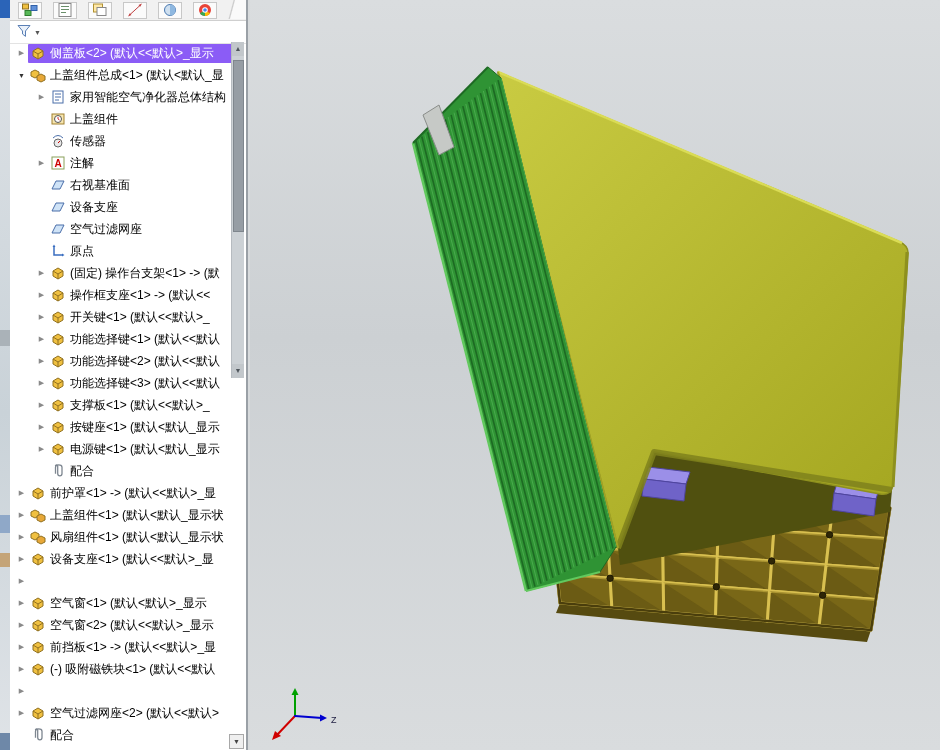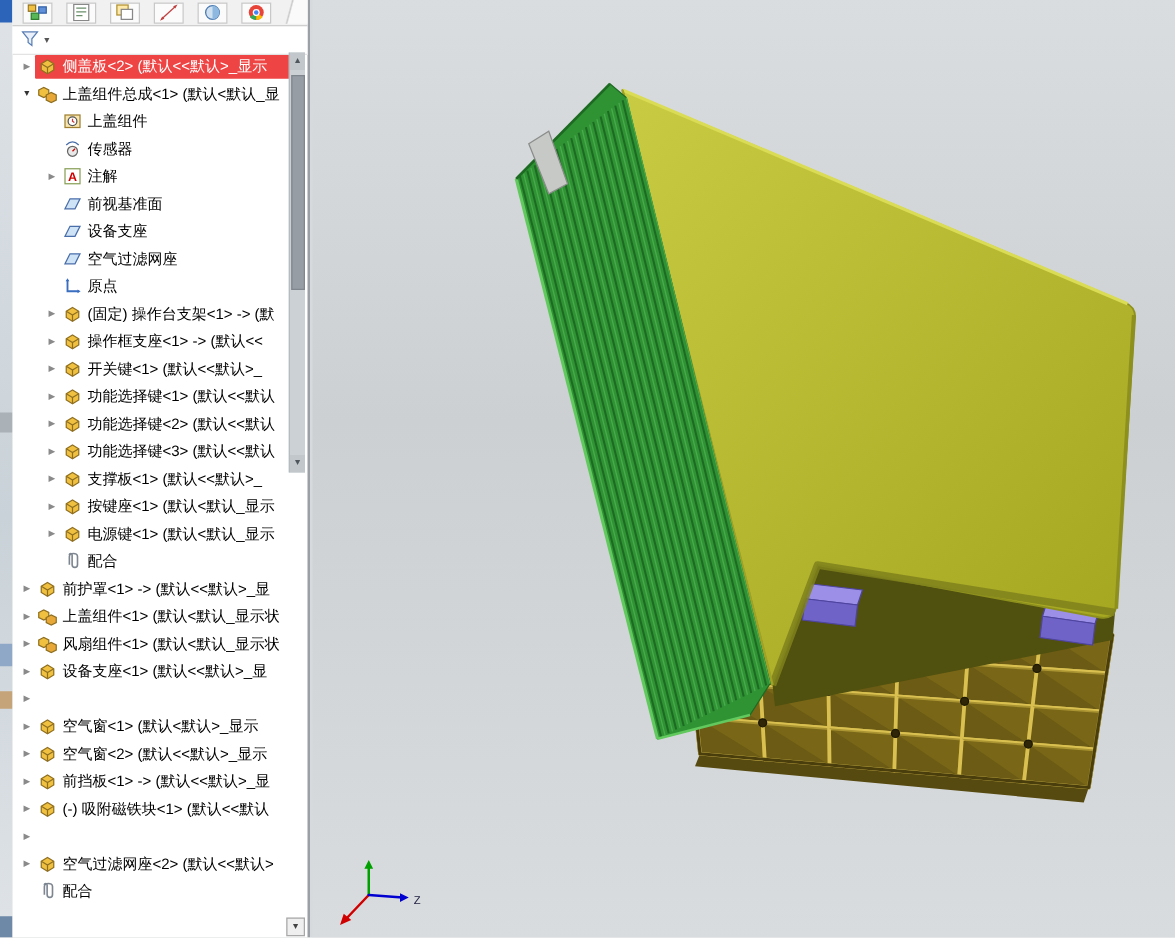--- a/index.html
+++ b/index.html
@@ -19,21 +19,21 @@
   .filter-row{height:22px;border-bottom:1px solid #e3e3e3;display:flex;align-items:center;padding-left:7px;gap:3px;background:#fff}
   .filter-row svg{width:14px;height:14px}
   .caret{font-size:7px;color:#555}
 
   .tree{position:absolute;top:42px;left:0;width:224px;bottom:0;overflow:hidden}
   .trow{height:22px;display:flex;align-items:center;white-space:nowrap}
   .arr{flex:0 0 13px;margin-left:5px;text-align:center;font-size:7px;color:#8a8a8a}
   .arr.exp{color:#333}
   .ind1 .arr{margin-left:25px}
   .tcontent{display:flex;align-items:center;gap:4px;padding:1px 2px;flex:1;min-width:0;overflow:hidden;border-radius:1px}
-  .tcontent.sel{background:#ef4444;color:#fff}
+  .tcontent.sel{background:#8b5cf6;color:#fff}
   .ticon{flex:0 0 16px;width:16px;height:16px}
   .ticon svg{width:16px;height:16px;display:block}
   .tlabel{overflow:hidden;white-space:nowrap}
 
   
   .vscroll{position:absolute;right:2px;top:42px;width:12px;height:336px;background:#ccd1d5;border-left:1px solid #b6bbc0}
   .varrow{position:absolute;left:0;width:12px;height:14px;text-align:center;line-height:14px;font-size:7px;color:#4f565c;background:#c2c7cb}
   .vthumb{position:absolute;left:1px;top:18px;width:9px;height:170px;background:#969da4;border:1px solid #7f868d}
   .corner-btn{position:absolute;right:2px;bottom:1px;width:13px;height:13px;border:1px solid #a8a8a8;background:#efefef;font-size:7px;color:#444;text-align:center;line-height:13px}
 
@@ -127,20 +127,32 @@
                 <g stroke="#907020">
                   <path d="M1 5l4-2 4 2v4l-4 2-4-2z" fill="#f0c040"></path>
                   <path d="M7 9l4-2 4 2v4l-4 2-4-2z" fill="#e8a838"></path>
                 </g>
               </svg>
             </span>
             <span class="tlabel">上盖组件总成&lt;1&gt; (默认&lt;默认_显</span>
           </div>
         </div>
         <div class="trow ind1">
+          <span class="arr">▶</span>
+          <div class="tcontent">
+            <span class="ticon">
+              <svg viewBox="0 0 16 16">
+                <rect x="3" y="2" width="10" height="12" fill="#fff" stroke="#4a6ea9"></rect>
+                <path d="M5 5h6M5 8h6M5 11h4" stroke="#4a6ea9"></path>
+              </svg>
+            </span>
+            <span class="tlabel">家用智能空气净化器总体结构</span>
+          </div>
+        </div>
+        <div class="trow ind1">
           <span class="arr"></span>
           <div class="tcontent">
             <span class="ticon">
               <svg viewBox="0 0 16 16">
                 <rect x="2" y="3" width="12" height="10" fill="#f7e6b0" stroke="#a08030"></rect>
                 <circle cx="8" cy="8" r="3.5" fill="#fff" stroke="#555"></circle>
                 <path d="M8 6v2l1.5 1" stroke="#c33" fill="none"></path>
               </svg>
             </span>
             <span class="tlabel">上盖组件</span>
@@ -172,21 +184,21 @@
           </div>
         </div>
         <div class="trow ind1">
           <span class="arr"></span>
           <div class="tcontent">
             <span class="ticon">
               <svg viewBox="0 0 16 16">
                 <path d="M2 12l4-8h8l-4 8z" fill="#cfe3f7" stroke="#4a6ea9"></path>
               </svg>
             </span>
-            <span class="tlabel">前视基准面</span>
+            <span class="tlabel">右视基准面</span>
           </div>
         </div>
         <div class="trow ind1">
           <span class="arr"></span>
           <div class="tcontent">
             <span class="ticon">
               <svg viewBox="0 0 16 16">
                 <path d="M2 12l4-8h8l-4 8z" fill="#cfe3f7" stroke="#4a6ea9"></path>
               </svg>
             </span>

